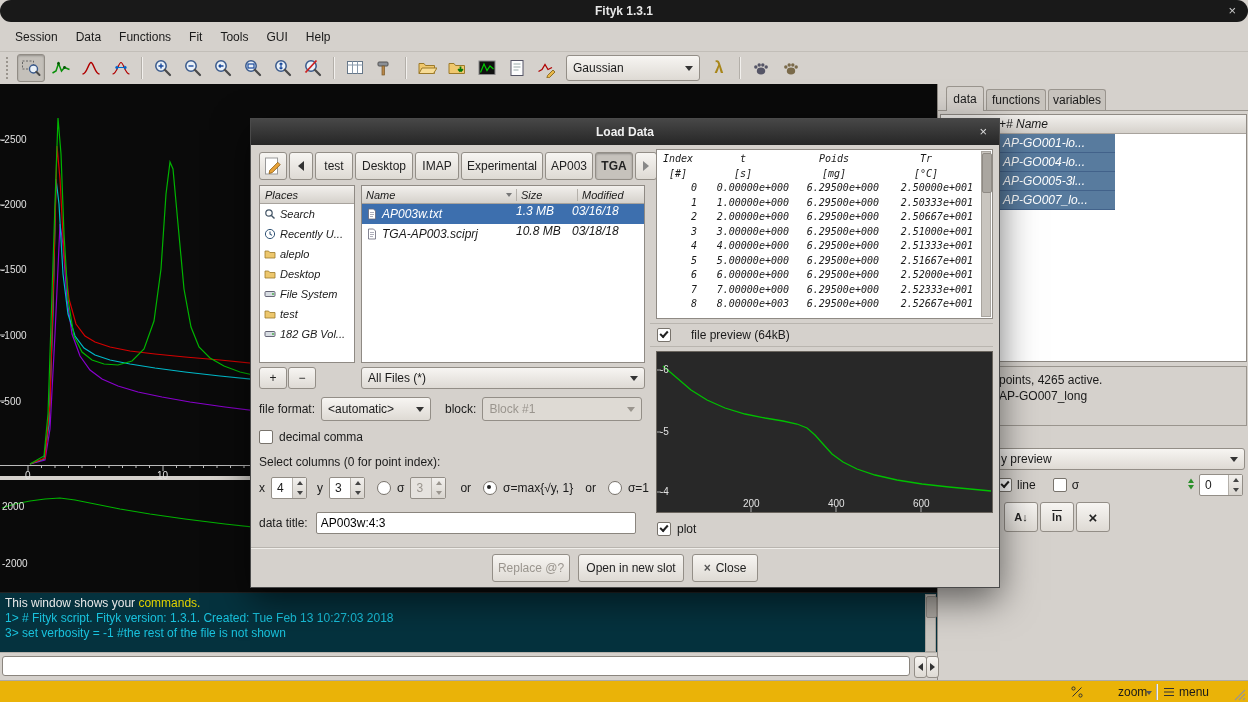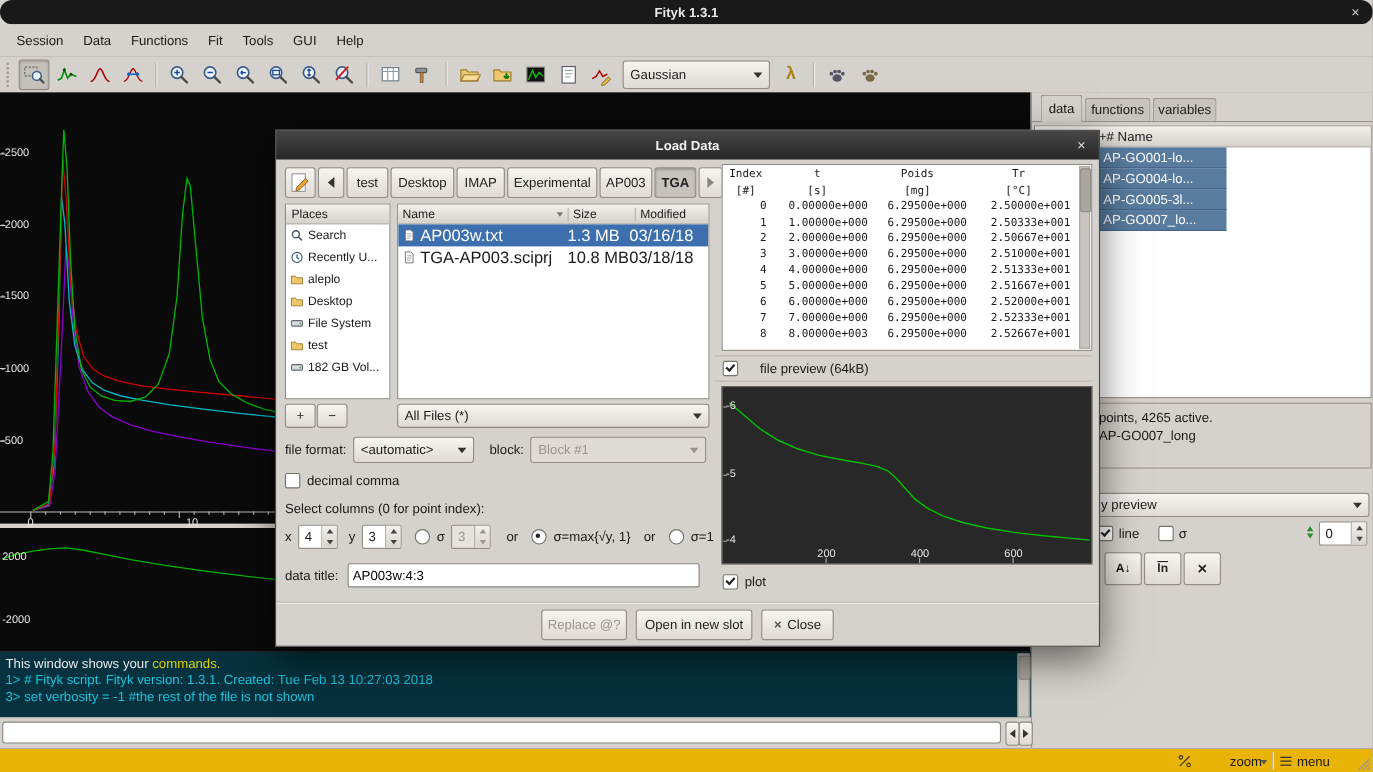--- a/index.html
+++ b/index.html
@@ -36,21 +36,21 @@
   .radio.sel::after{content:"";position:absolute;left:3px;top:3px;width:4px;height:4px;border-radius:50%;background:#222;}
   .spin{display:flex;border:1px solid #938e87;background:#fff;border-radius:2px;height:22px;box-sizing:border-box;}
   .spin .val{flex:1;display:flex;align-items:center;padding-left:5px;}
   .spin .sbtns{width:13px;display:flex;flex-direction:column;border-left:1px solid #b5b1ab;background:linear-gradient(#f2f0ed,#d8d4ce);}
   .spin .sbtns div{flex:1;display:flex;align-items:center;justify-content:center;}
   .spin.disabled{background:#e6e3df;color:#9a958e;}
   .tri-up{width:0;height:0;border-left:3px solid transparent;border-right:3px solid transparent;border-bottom:4px solid #444;}
   .tri-down{width:0;height:0;border-left:3px solid transparent;border-right:3px solid transparent;border-top:4px solid #444;}
   .tri-left{width:0;height:0;border-top:5px solid transparent;border-bottom:5px solid transparent;border-right:6px solid #333;}
   .tri-right{width:0;height:0;border-top:5px solid transparent;border-bottom:5px solid transparent;border-left:6px solid #333;}
-  .white-panel{background:#fff;border:1px solid #8f8a84;box-sizing:border-box;}
+  .white-panel{background:#fff;border:1px solid #8f8a84;box-sizing:border-box;font-style:italic;}
   .list-hdr{background:linear-gradient(#f2f0ed,#d5d1cb);border-bottom:1px solid #a8a39d;display:flex;align-items:center;}
   
   .plot-area{background:#0a0a0a;}
   .ticklabel{position:absolute;color:#e2e2e2;font-size:10px;line-height:11px;}
   
   .right-panel{background:#d5d1cc;border-left:1px solid #8f8a84;box-sizing:border-box;}
   .tab{position:absolute;top:5px;height:21px;line-height:21px;text-align:center;background:#c7c3bd;
        border:1px solid #9a958e;border-bottom:none;border-radius:3px 3px 0 0;box-sizing:border-box;}
   .tab.active{top:2px;height:25px;line-height:25px;background:#d5d1cc;z-index:2;}
   .ds-row{height:19px;line-height:19px;color:#fff;background:#587b9e;border-bottom:1px solid #42628a;
@@ -69,21 +69,21 @@
   .dlg-body{position:absolute;left:0;top:26px;right:0;bottom:0;}
   .mono{font-family:"DejaVu Sans Mono","Liberation Mono",monospace;}
   .prow{display:flex;line-height:14.5px;font-size:10px;white-space:pre;}
   .pc1{width:38px;text-align:right;}
   .pc2{width:92px;text-align:right;}
   .pc3{width:90px;text-align:right;}
   .pc4{width:94px;text-align:right;}
   .pch{text-align:center !important;}
   .place-item{display:flex;align-items:center;gap:4px;height:20px;padding-left:4px;white-space:nowrap;overflow:hidden;font-size:11px;}
   .place-item svg{flex:none;}
-  .frow{display:flex;align-items:center;height:20px;font-size:15px;}
+  .frow{display:flex;height:20px;font-size:12px;}
   .frow .fc1{width:154px;display:flex;align-items:center;gap:4px;padding-left:4px;box-sizing:border-box;overflow:hidden;}
   .frow .fc2{width:56px;}
   .frow .fc3{width:70px;}
   .frow.sel{background:#3d6fae;color:#fff;}
   .scrollbar{background:#c9c5bf;border:1px solid #a8a49e;box-sizing:border-box;}
   .thumb{background:#aaa6a0;border:1px solid #8f8a84;border-radius:2px;}
   .statusbar{background:#eab308;border-top:1px solid #aeaaa4;}
   .flexrow{display:flex;align-items:center;}
 </style>
 </head>
@@ -259,21 +259,21 @@
       <polyline points="30,380 44,372 48,330 52,210 56,90 58,34 61,70 64,150 68,215 74,252 82,268 92,276 104,280 118,281 132,277 144,265 154,237 161,185 166,110 170,78 173,85 178,140 184,205 191,243 199,263 210,274 224,282 240,288 258,292 280,296 310,300 350,304 420,309 520,313 700,317 935,320" fill="none" stroke="#00b400" stroke-width="1.2"></polyline>
       <rect x="0" y="392" width="937" height="4" fill="#d5d1cc"></rect>
       <polyline points="2,424 15,420 30,417 45,415 60,414 75,416 95,420 120,425 150,430 185,435 225,440 270,445 330,450 400,455 500,460 650,464 935,468" fill="none" stroke="#00b400" stroke-width="1.2"></polyline>
     </svg>
     <span class="ticklabel" style="left:1px;top:50px;">-2500</span>
     <span class="ticklabel" style="left:1px;top:115px;">-2000</span>
     <span class="ticklabel" style="left:1px;top:180px;">-1500</span>
     <span class="ticklabel" style="left:1px;top:246px;">-1000</span>
     <span class="ticklabel" style="left:1px;top:312px;">-500</span>
     <span class="ticklabel" style="left:25px;top:386px;">0</span>
-    <span class="ticklabel" style="left:169px;top:386px;">10</span>
+    <span class="ticklabel" style="left:157px;top:386px;">10</span>
     <span class="ticklabel" style="left:2px;top:417px;">2000</span>
     <span class="ticklabel" style="left:2px;top:474px;">-2000</span>
   </div>
 
   <div class="abs right-panel" style="left:937px;top:84px;width:311px;height:596px;">
     <div class="tab active" style="left:8px;width:38px;"><span>data</span></div>
     <div class="tab" style="left:48px;width:60px;"><span>functions</span></div>
     <div class="tab" style="left:110px;width:58px;"><span>variables</span></div>
     <div class="abs" style="left:0;top:26px;width:311px;height:1px;background:#9a958e;"></div>
 

